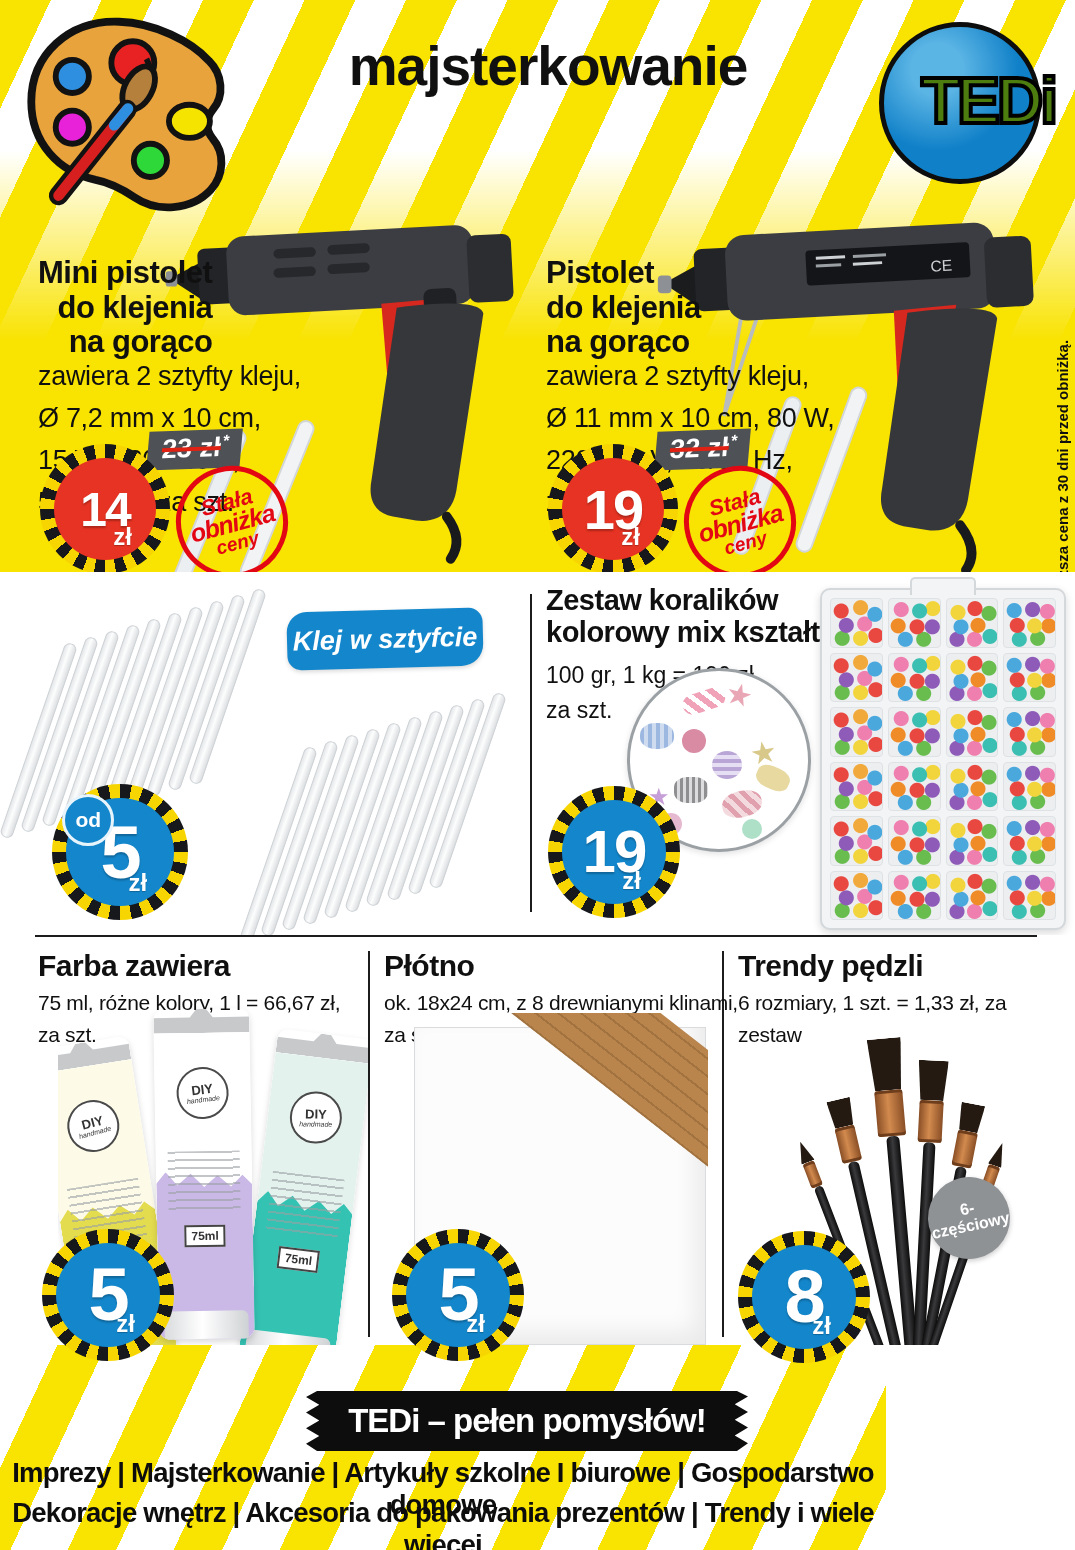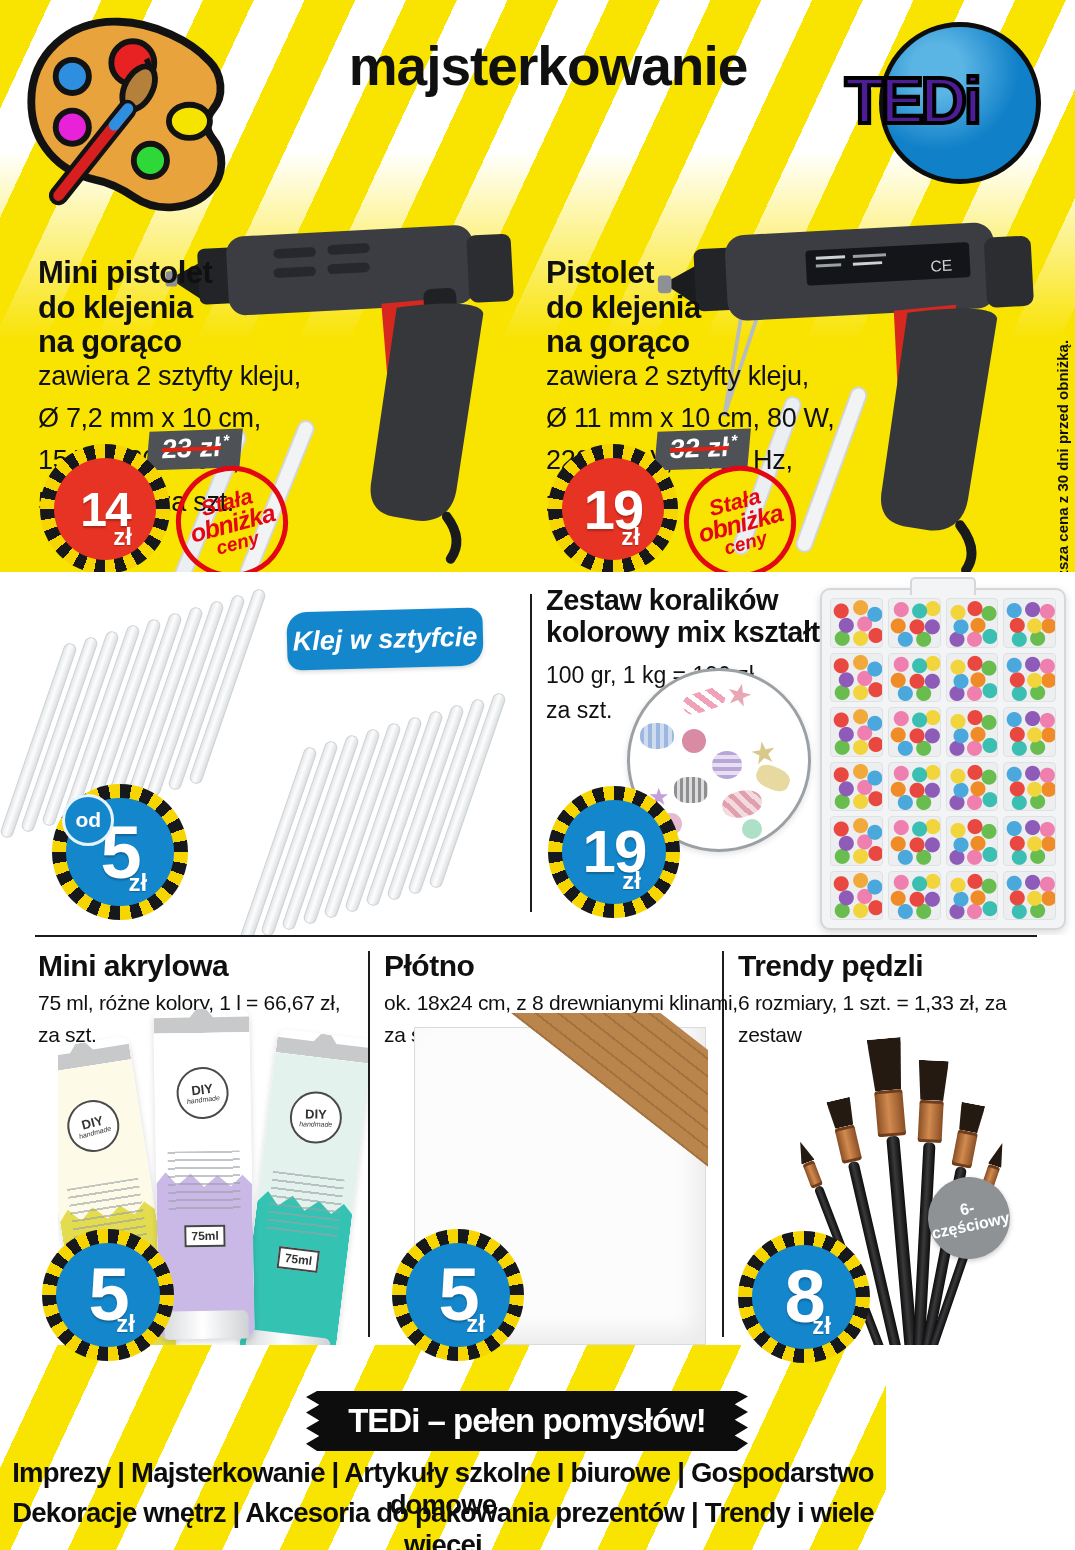--- a/index.html
+++ b/index.html
@@ -13,22 +13,22 @@
     background:repeating-linear-gradient(115deg,rgba(255,255,255,0) 0 46px,#fff 46px 92px);
     -webkit-mask-image:linear-gradient(to bottom,#000 0%,#000 42%,transparent 95%);
     mask-image:linear-gradient(to bottom,#000 0%,#000 42%,transparent 95%);}
   .palette{position:absolute;left:16px;top:12px;width:218px;height:205px;}
   .title{position:absolute;left:232px;top:34px;width:632px;text-align:center;line-height:1.04;}
   .title .t1{font-size:45px;font-weight:800;letter-spacing:-1px;}
   .title .t2{font-size:55px;font-weight:900;letter-spacing:-1px;margin-top:4px;}
   .tedi-logo{position:absolute;left:845px;top:20px;width:210px;height:172px;}
   .tedi-circle{position:absolute;right:14px;top:2px;width:152px;height:152px;border-radius:50%;
     background:radial-gradient(circle at 35% 28%,#5ab4e4 0 18%,#1080C8 55%);border:5px solid #0d0d0d;}
-  .tedi-text{position:absolute;left:0;top:44px;width:100%;text-align:left;font-size:64px;font-weight:900;
-    color:#4c1d95;-webkit-text-stroke:4px #000;letter-spacing:-3px;}
+  .tedi-text{position:absolute;left:0;top:44px;width:100%;text-align:right;font-size:64px;font-weight:900;
+    color:#4d7c0f;-webkit-text-stroke:4px #000;letter-spacing:-3px;}
   .pname{position:absolute;font-size:31px;font-weight:800;line-height:1.12;letter-spacing:-0.5px;}
   .pdetails{position:absolute;font-size:27px;font-weight:400;line-height:1.55;letter-spacing:-0.3px;}
   .gun{position:absolute;}
   .sidenote{position:absolute;right:4px;top:330px;height:290px;writing-mode:vertical-rl;
     transform:rotate(180deg);font-size:15px;font-weight:700;letter-spacing:0;}
 
   
   .pricebadge{position:absolute;border-radius:50%;display:flex;align-items:center;justify-content:center;
     background:repeating-conic-gradient(#17181B 0deg 10deg,#F6D500 10deg 20deg);}
   .pb-inner{position:relative;width:79%;height:79%;border-radius:50%;display:flex;align-items:center;
@@ -208,21 +208,21 @@
       <rect x="176" y="62" width="44" height="10" rx="5" fill="#26282b" transform="rotate(-3 198 67)"></rect>
       <rect x="120" y="86" width="44" height="10" rx="5" fill="#26282b" transform="rotate(-3 142 91)"></rect>
       <rect x="176" y="82" width="44" height="10" rx="5" fill="#26282b" transform="rotate(-3 198 87)"></rect>
       <rect x="322" y="52" width="46" height="70" rx="9" fill="#2b2d31" transform="rotate(-3 345 87)"></rect>
       <polygon points="232,124 300,118 288,204 238,196" fill="#d7281f"></polygon>
       <rect x="278" y="108" width="34" height="100" rx="8" fill="#202124" transform="rotate(-3 295 158)"></rect>
       <path d="M248,128 C310,120 336,124 338,134 L310,318 C306,342 288,352 268,349 L244,345 C224,341 218,326 222,306 Z" fill="#35373b"></path>
       <path d="M300,345 q18,24 4,44" stroke="#191a1c" stroke-width="10" fill="none" stroke-linecap="round"></path>
     </svg>
 
-    <div class="pname pre" style="left:38px;top:256px;">Mini pistolet
+    <div class="pname pre" style="left:38px;top:256px;text-align:right;">Mini pistolet
 do klejenia
 na gorąco</div>
     <div class="pdetails pre" style="left:38px;top:356px;">zawiera 2 sztyfty kleju,
 Ø 7,2 mm x 10 cm,
 15 W, 220-240 V,
 50/60 Hz, za szt.</div>
 
     <div class="oldtag" style="left:148px;top:430px;">
       <span class="strike">23 zł</span><sup>*</sup>
     </div>
@@ -381,21 +381,21 @@
           <div></div>
       </div>
     </div>
   </section>
 
   <section class="bottom">
     <div class="hr"></div>
     <div class="vdiv" style="left:368px;top:16px;height:386px;"></div>
     <div class="vdiv" style="left:722px;top:16px;height:386px;"></div>
 
-    <div class="btitle" style="left:38px;top:14px;">Mini akrylowa</div>
+    <div class="btitle" style="left:38px;top:14px;">Farba zawiera</div>
     <div class="bdetails pre" style="left:38px;top:52px;">75 ml, różne kolory, 1 l = 66,67 zł,
 za szt.</div>
 
     <div class="tubes">
       <div class="tube" style="left:0;top:36px;transform:rotate(-9deg);">
         <div class="crimp"></div>
         <div class="bodywrap" style="background:#fdfbe8;">
           <div class="paint" style="background:#e3dc4e;"></div>
           <div class="diy">
               <span>DIY</span>

